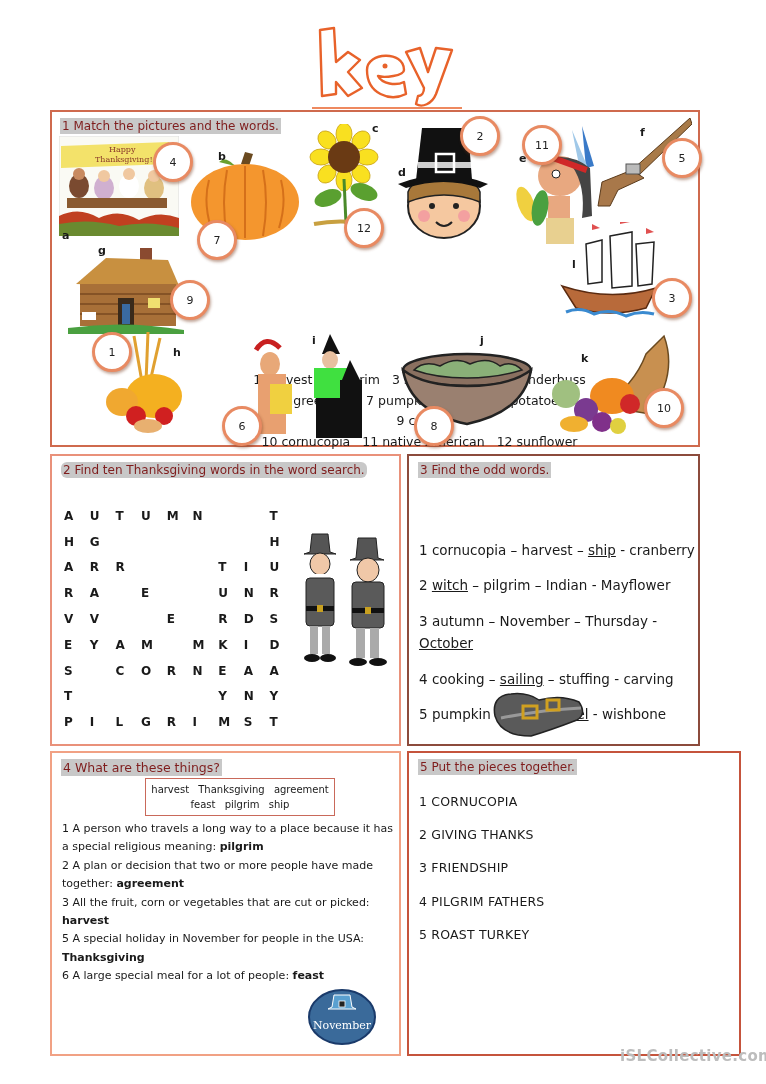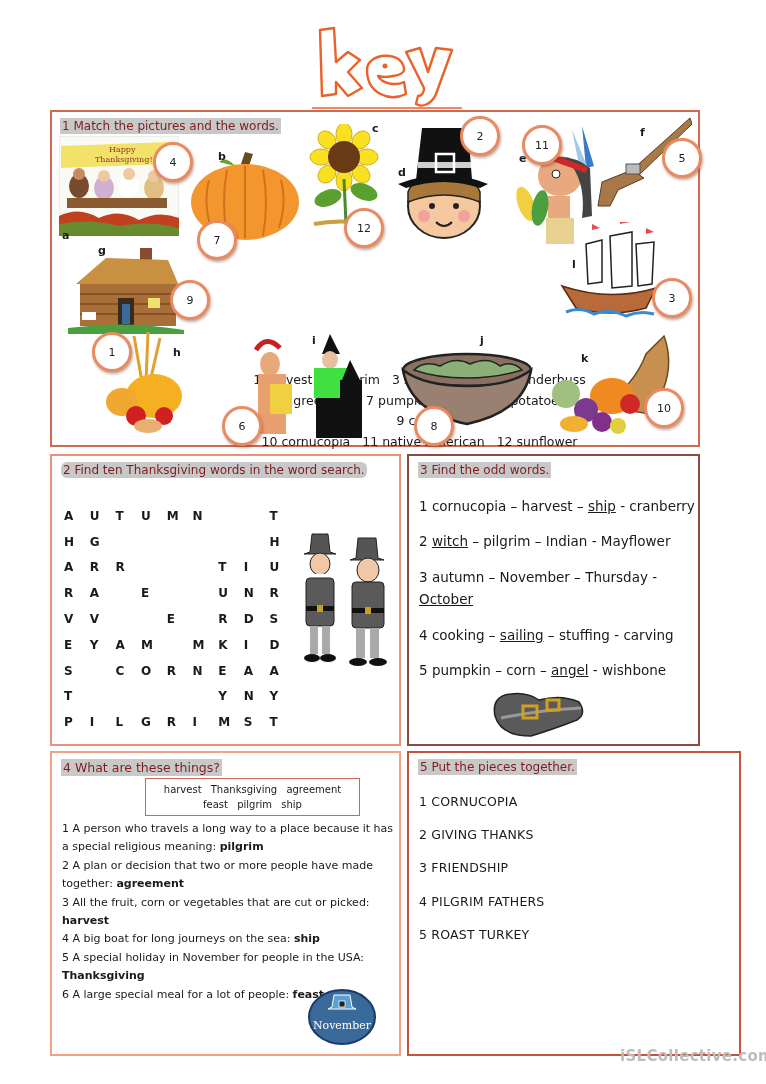--- a/index.html
+++ b/index.html
@@ -23,26 +23,26 @@
   .wordbank span { margin: 0 4px; white-space: nowrap; }
 
   
   #s2 { left: 50px; top: 454px; width: 351px; height: 292px; border: 2px solid #e9917a; }
   .grid { position: absolute; left: 10px; top: 47px; }
   .grid-row { display: flex; height: 25.8px; align-items: center; }
   .grid-cell { width: 25.7px; font-size: 12px; font-weight: bold; text-align: left; padding-left: 2px; }
 
   
   #s3 { left: 407px; top: 454px; width: 293px; height: 292px; border: 2px solid #8c4b3c; }
-  .odd-line { position: absolute; left: 10px; font-size: 13.5px; white-space: nowrap; }
+  .odd-line { position: absolute; left: 10px; font-size: 13.5px; white-space: nowrap; margin-top: 44px; }
   .odd-line u { text-decoration: underline; }
 
   
   #s4 { left: 50px; top: 751px; width: 351px; height: 305px; border: 2px solid #f1a184; }
-  .bank4 { position: absolute; left: 93px; top: 25px; width: 215px; height: 38px; border: 1.5px solid #c9695a; font-size: 10px; text-align: center; line-height: 15px; padding-top: 3px; }
+  .bank4 { position: absolute; left: 93px; top: 25px; width: 190px; height: 38px; border: 1.5px solid #c9695a; font-size: 10px; text-align: center; line-height: 15px; padding-top: 3px; }
   .bank4 span { margin: 0 3px; }
   .defs { position: absolute; left: 10px; top: 67px; width: 335px; font-size: 11px; line-height: 18.4px; }
   .defs b { font-weight: bold; }
 
   
   #s5 { left: 407px; top: 751px; width: 334px; height: 305px; border: 2px solid #c5543c; }
   .piece { position: absolute; left: 10px; font-size: 12.5px; letter-spacing: 0.2px; }
 
   .watermark { position: absolute; left: 620px; top: 1047px; font-size: 15px; color: #bdbdbd; font-weight: bold; letter-spacing: 0.3px; }
 </style>
@@ -444,21 +444,20 @@
     <div>
       <span>feast</span>
       <span>pilgrim</span>
       <span>ship</span>
     </div>
   </div>
   <div class="defs">
     <div><span>1 A person who travels a long way to a place because it has a special religious meaning: </span><b>pilgrim</b></div>
     <div><span>2 A plan or decision that two or more people have made together: </span><b>agreement</b></div>
     <div><span>3 All the fruit, corn or vegetables that are cut or picked: </span><b>harvest</b></div>
-    <div><span>4 A big boat for long journeys on the sea: </span><b>ship</b></div>
     <div><span>5 A special holiday in November for people in the USA: </span><b>Thanksgiving</b></div>
     <div><span>6 A large special meal for a lot of people: </span><b>feast</b></div>
   </div>
   <div class="pic" style="left:256px;top:236px;width:68px;height:56px;">
     <svg width="68" height="56" viewBox="0 0 68 56">
       <ellipse cx="34" cy="28" rx="33" ry="27" fill="#3a6a9a" stroke="#1a3a6a" stroke-width="2"></ellipse>
       <path d="M20 20 L48 20 L44 18 L42 6 L26 6 L24 18 Z" fill="#5aa0d0" stroke="#fff" stroke-width="1"></path>
       <rect x="31" y="12" width="6" height="6" fill="#222" stroke="#fff" stroke-width="0.8"></rect>
     </svg>
     <span style="position:absolute;left:0;top:30px;width:68px;text-align:center;font-family:'DejaVu Serif',serif;font-size:11px;color:#fff;">November</span>

